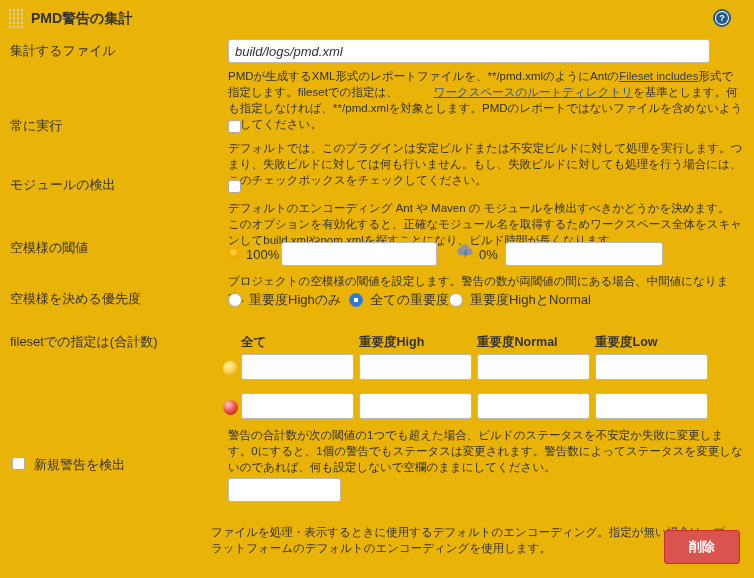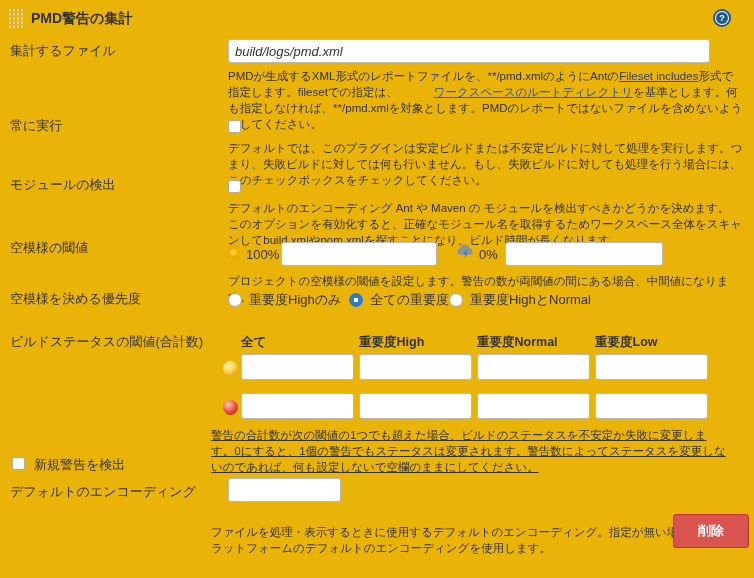--- a/index.html
+++ b/index.html
@@ -99,42 +99,41 @@
     <span class="radio-opt">
       <span class="radio selected"></span>
       <span>全ての重要度</span>
     </span>
     <span class="radio-opt" style="margin-right:8px;">
       <span class="radio"></span>
       <span>重要度HighとNormal</span>
     </span>
   </div>
 
-  <div class="abs label" style="left:10px; top:333px;">ビルドステータスの閾値(合計数)</div>
+  <div class="abs label" style="left:10px; top:333px;">filesetでの指定は(合計数)</div>
   <div class="abs colhead" style="left:241px; top:334px;">全て</div>
   <div class="abs colhead" style="left:359px; top:334px;">重要度High</div>
   <div class="abs colhead" style="left:477px; top:334px;">重要度Normal</div>
   <div class="abs colhead" style="left:595px; top:334px;">重要度Low</div>
 
   <span class="abs ball yellow" style="left:223px; top:361px;"></span>
   <input type="text" class="abs txt th-input" style="left: 241px; top: 354px;" value="">
   <input type="text" class="abs txt th-input" style="left: 359px; top: 354px;" value="">
   <input type="text" class="abs txt th-input" style="left: 477px; top: 354px;" value="">
   <input type="text" class="abs txt th-input" style="left: 595px; top: 354px;" value="">
 
   <span class="abs ball red" style="left:223px; top:400px;"></span>
   <input type="text" class="abs txt th-input" style="left: 241px; top: 393px;" value="">
   <input type="text" class="abs txt th-input" style="left: 359px; top: 393px;" value="">
   <input type="text" class="abs txt th-input" style="left: 477px; top: 393px;" value="">
   <input type="text" class="abs txt th-input" style="left: 595px; top: 393px;" value="">
 
-  <div class="abs help" style="left:211px; top:428px;text-decoration:underline;">警告の合計数が次の閾値の1つでも超えた場合、ビルドのステータスを不安定か失敗に変更します。0にすると、1個の警告でもステータスは変更されます。警告数によってステータスを変更しないのであれば、何も設定しないで空欄のままにしてください。</div>
+  <div class="abs help" style="left:228px; top:428px;">警告の合計数が次の閾値の1つでも超えた場合、ビルドのステータスを不安定か失敗に変更します。0にすると、1個の警告でもステータスは変更されます。警告数によってステータスを変更しないのであれば、何も設定しないで空欄のままにしてください。</div>
 
   <span class="abs cb" style="left:12px; top:457px;"></span>
   <div class="abs label" style="left:34px; top:456px;">新規警告を検出</div>
 
-  <div class="abs label" style="left:10px; top:483px;">デフォルトのエンコーディング</div>
   <input type="text" class="abs txt" style="left: 228px; top: 478px; width: 113px;" value="">
   <div class="abs help" style="left:211px; top:507px;margin-top:18px;">ファイルを処理・表示するときに使用するデフォルトのエンコーディング。指定が無い場合は、プラットフォームのデフォルトのエンコーディングを使用します。</div>
 
-  <button class="abs del-btn" style="left:664px; top:514px;margin-left:9px;">削除</button>
+  <button class="abs del-btn" style="left:664px; top:530px;">削除</button>
 
 </div>
 
 </body></html>

